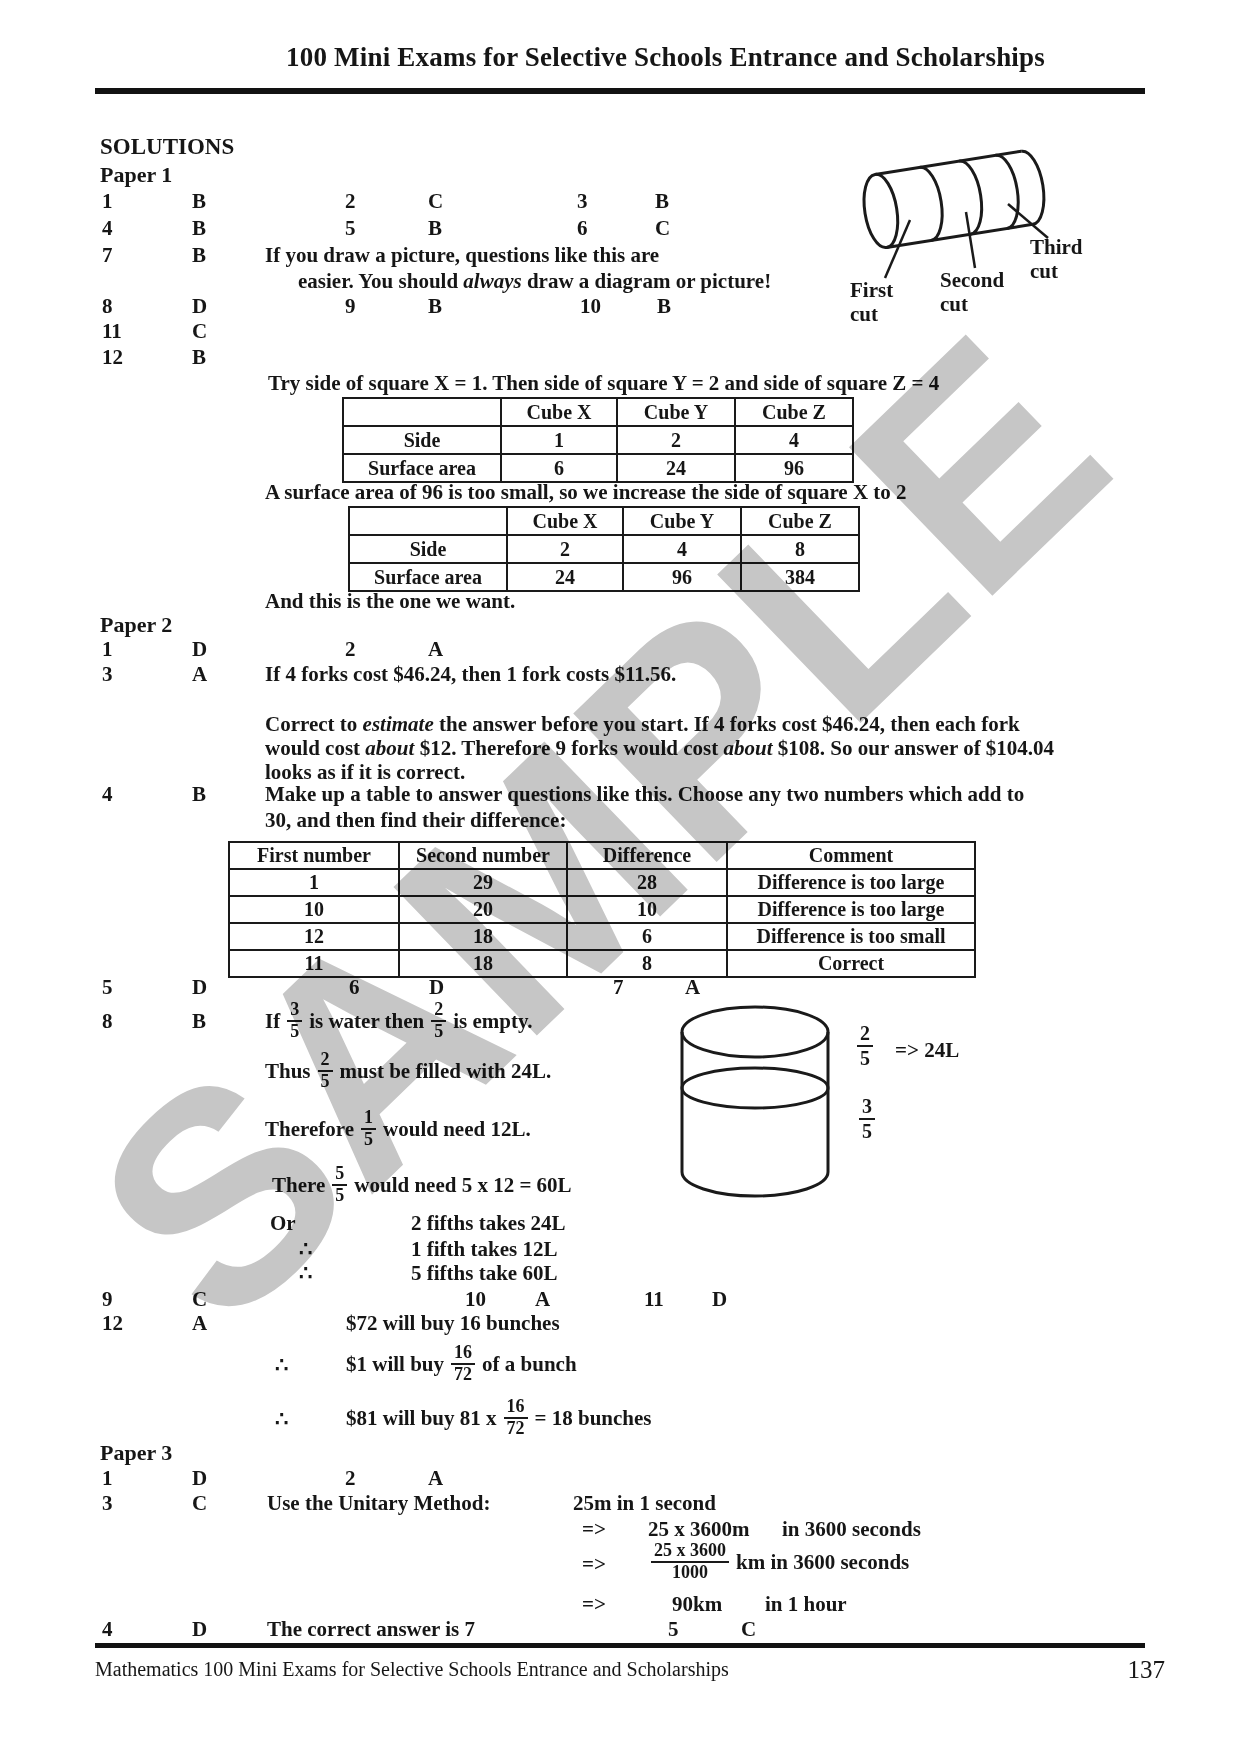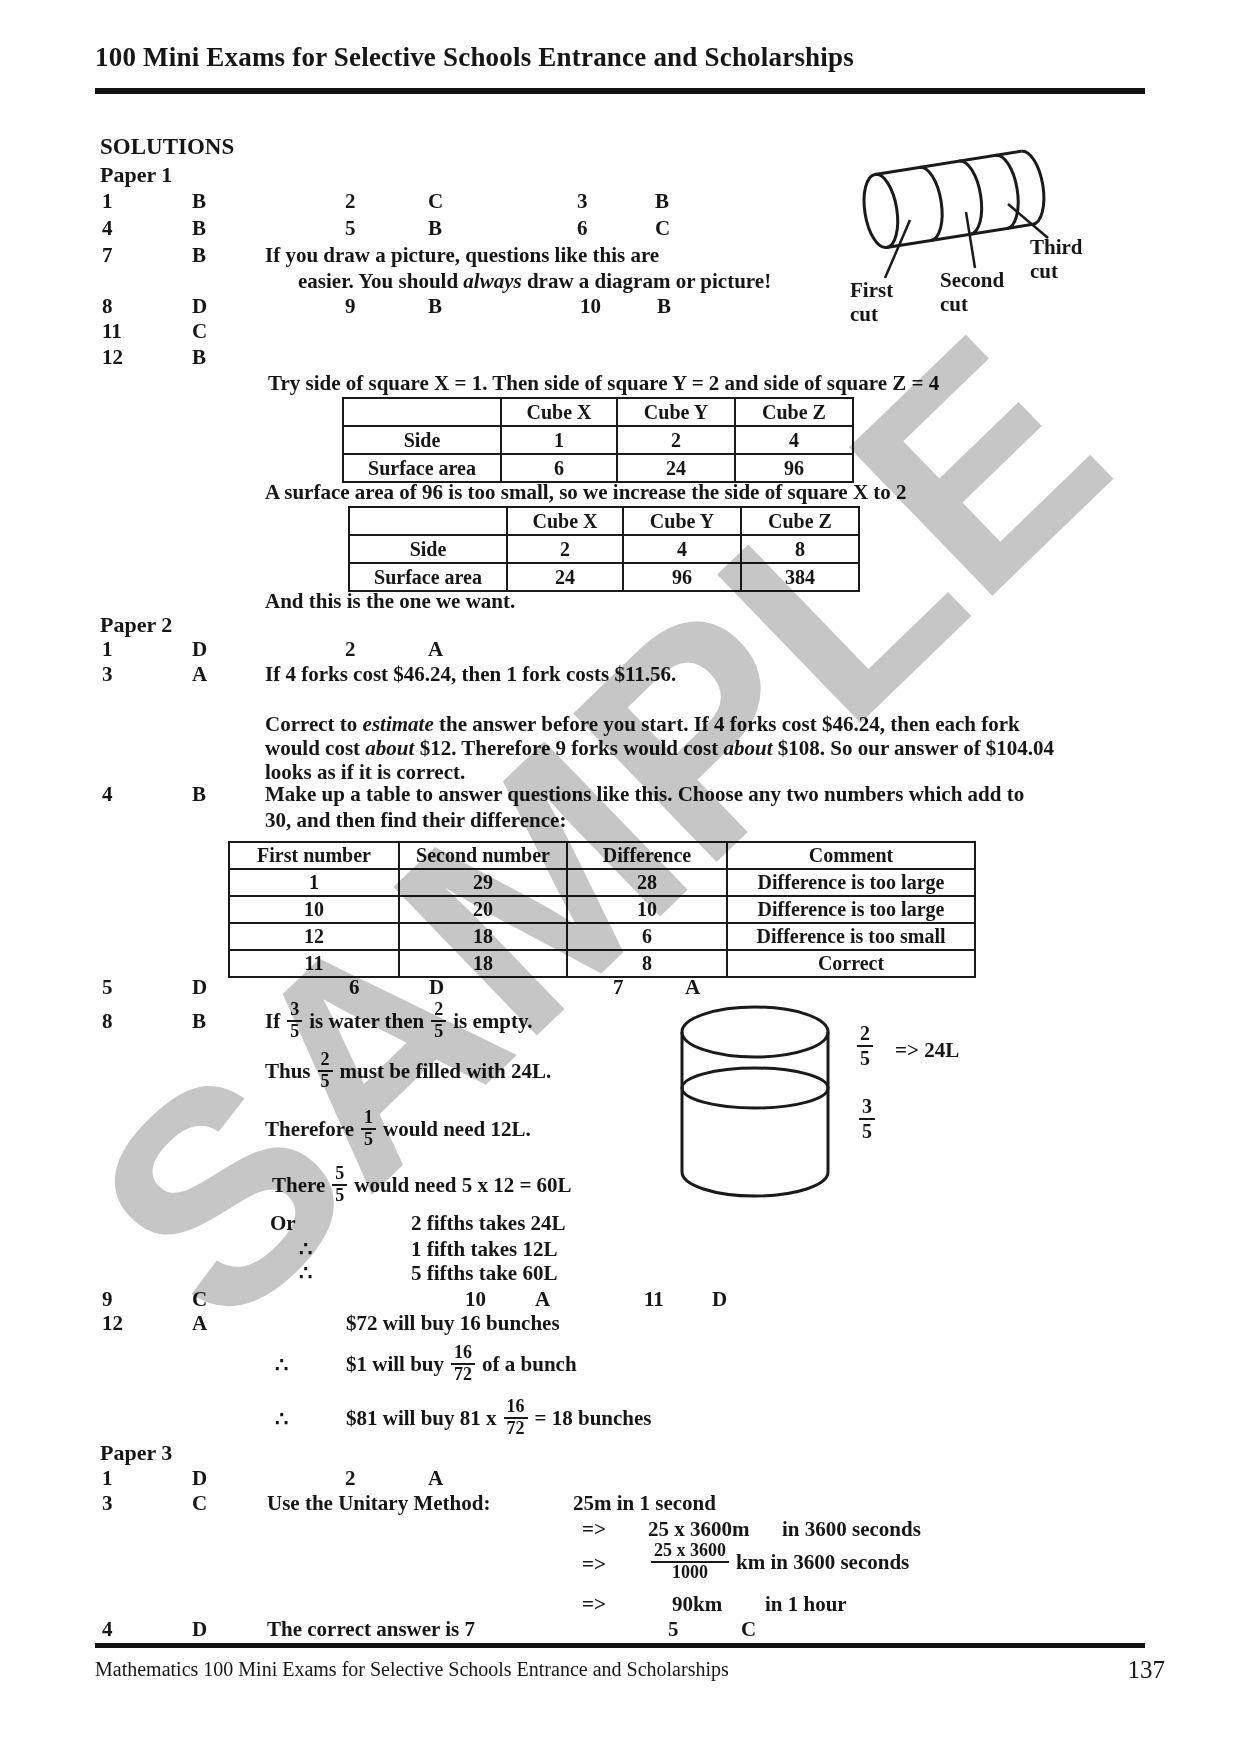--- a/index.html
+++ b/index.html
@@ -1,19 +1,19 @@
 <!DOCTYPE html>
 <html><head>
 <meta charset="utf-8">
 <style>
   html,body{margin:0;padding:0;background:#888;}
   .page{position:relative;width:1241px;height:1754px;margin:0 auto;background:#ffffff;
         font-family:"Liberation Serif","DejaVu Serif",serif;color:#161616;overflow:hidden;}
   .i{font-style:italic;}
-  .title{position:absolute;left:95px;top:42px;width:950px;text-align:left;
+  .title{position:absolute;left:95px;top:42px;width:950px;text-align:right;
          font-size:27px;font-weight:700;letter-spacing:.2px;}
   .hr{position:absolute;background:#121212;}
   .hr1{left:95px;top:88px;width:1050px;height:6px;}
   .hr2{left:95px;top:1643px;width:1050px;height:5px;}
   .line{position:absolute;font-size:21px;font-weight:700;line-height:26px;white-space:nowrap;}
   .arow{position:absolute;left:0;top:0;width:1241px;height:26px;font-size:21px;font-weight:700;}
   .arow .c{position:absolute;white-space:nowrap;line-height:26px;}
   .fx{display:flex;align-items:center;white-space:nowrap;}
   .frac{display:inline-block;text-align:center;font-size:18px;line-height:1.1;
         vertical-align:middle;margin:0 7px;font-weight:700;}

